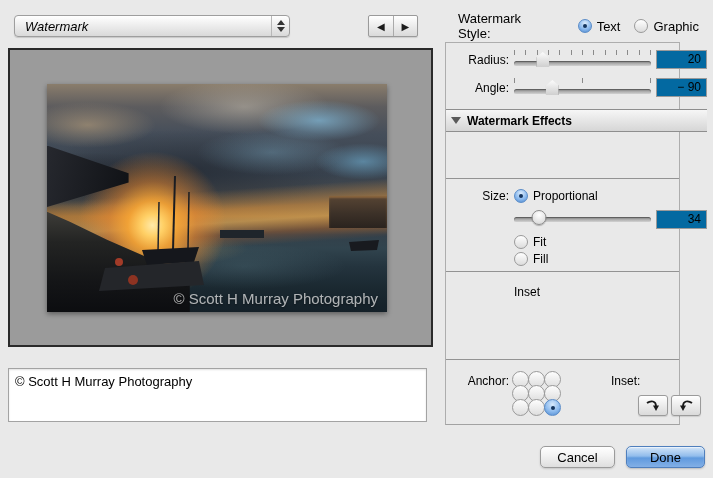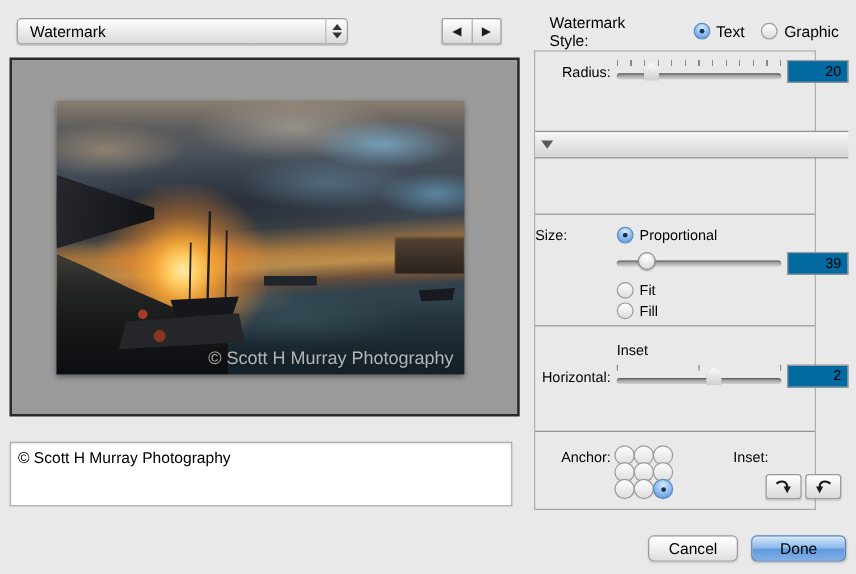--- a/index.html
+++ b/index.html
@@ -7,21 +7,21 @@
   .window { position:relative; width:713px; height:478px; background:#e9e9e9; overflow:hidden; }
 
   
   .popup {
     position:absolute; left:14px; top:15px; width:276px; height:22px;
     border:1px solid #9e9e9e; border-radius:4px;
     background:linear-gradient(180deg,#ffffff,#ececec 50%,#d9d9d9);
     box-shadow:0 1px 1px rgba(0,0,0,.15);
     display:flex; align-items:center; cursor:default;
   }
-  .popup-label { flex:1; padding-left:10px; font-size:13px; }
+  .popup-label { flex:1; padding-left:10px; font-size:13px;font-style:italic; }
   .popup-stepper { width:18px; height:100%; border-left:1px solid #b8b8b8;
     display:flex; flex-direction:column; align-items:center; justify-content:center; gap:2px; }
   .tri-up { width:0; height:0; border-left:4px solid transparent; border-right:4px solid transparent; border-bottom:5px solid #333; }
   .tri-down { width:0; height:0; border-left:4px solid transparent; border-right:4px solid transparent; border-top:5px solid #333; }
 
   .seg { position:absolute; left:368px; top:15px; width:50px; height:22px;
     border:1px solid #9a9a9a; border-radius:2px; display:flex;
     background:linear-gradient(180deg,#ffffff,#ececec 50%,#dadada);
     box-shadow:0 1px 1px rgba(0,0,0,.12); }
   .seg-btn { flex:1; display:flex; align-items:center; justify-content:center; font-size:10px; color:#1c1c1c; }
@@ -192,64 +192,65 @@
     <div class="srow" style="top:4px">
       <span class="slabel">Radius:</span>
       <div class="slider">
         <div class="ticks ticks-many"></div>
         <div class="track"></div>
         <div class="thumb pent" style="left: 21%;"></div>
       </div>
       <div class="valbox">20</div>
     </div>
 
+    <div class="srow" style="top:32px">
+      <span class="slabel">Angle:</span>
+      <div class="slider">
+        <div class="ticks ticks-3"></div>
+        <div class="track"></div>
+        <div class="thumb pent" style="left: 28%;"></div>
+      </div>
+      <div class="valbox">− 90</div>
+    </div>
 
     <div class="effects-header">
       <span class="disc-tri"></span>
+      <span class="effects-title">Watermark Effects</span>
     </div>
 
 
     <div class="divider" style="top:135px"></div>
 
-    <span class="sec-lbl" style="left:0;top:146px;width:63px;text-align:left">Size:</span>
+    <span class="sec-lbl" style="left:0;top:146px;width:63px;text-align:right">Size:</span>
     <div class="rrow" style="left:68px;top:145px">
       <span class="radio on"></span>
       <span class="r-lbl">Proportional</span>
     </div>
 
     <div class="srow" style="top:164px">
       <div class="slider">
         <div class="track track-mid"></div>
         <div class="thumb round" style="left: 18%;"></div>
       </div>
-      <div class="valbox">39</div>
+      <div class="valbox">34</div>
     </div>
 
     <div class="rrow" style="left:68px;top:191px">
       <span class="radio"></span>
       <span class="r-lbl">Fit</span>
     </div>
     <div class="rrow" style="left:68px;top:208px">
       <span class="radio"></span>
       <span class="r-lbl">Fill</span>
     </div>
 
     <div class="divider" style="top:228px"></div>
 
     <span class="sec-lbl" style="left:68px;top:242px">Inset</span>
 
-    <div class="srow" style="top:258px">
-      <span class="slabel">Horizontal:</span>
-      <div class="slider">
-        <div class="ticks ticks-3"></div>
-        <div class="track"></div>
-        <div class="thumb pent" style="left: 59%;"></div>
-      </div>
-      <div class="valbox">2</div>
-    </div>
 
 
     <div class="divider" style="top:316px"></div>
 
     <span class="sec-lbl" style="left:0;top:331px;width:63px;text-align:right">Anchor:</span>
     <div class="anchor-grid">
         <span class="anchor-cell" style="left: 0px; top: 0px;"></span>
         <span class="anchor-cell" style="left: 16px; top: 0px;"></span>
         <span class="anchor-cell" style="left: 32px; top: 0px;"></span>
         <span class="anchor-cell" style="left: 0px; top: 14px;"></span>

